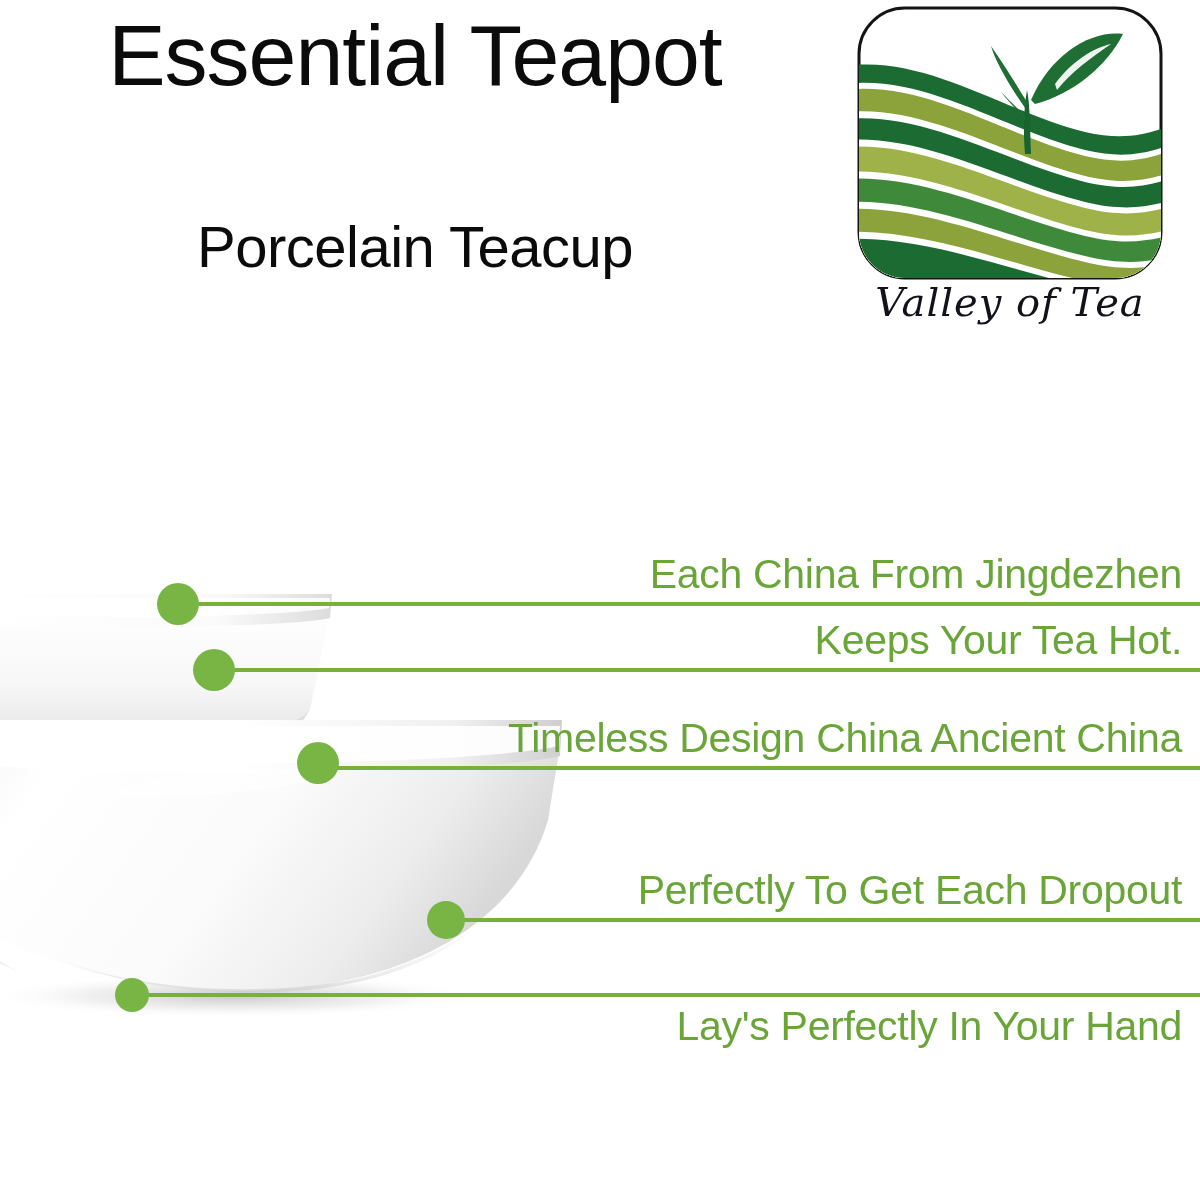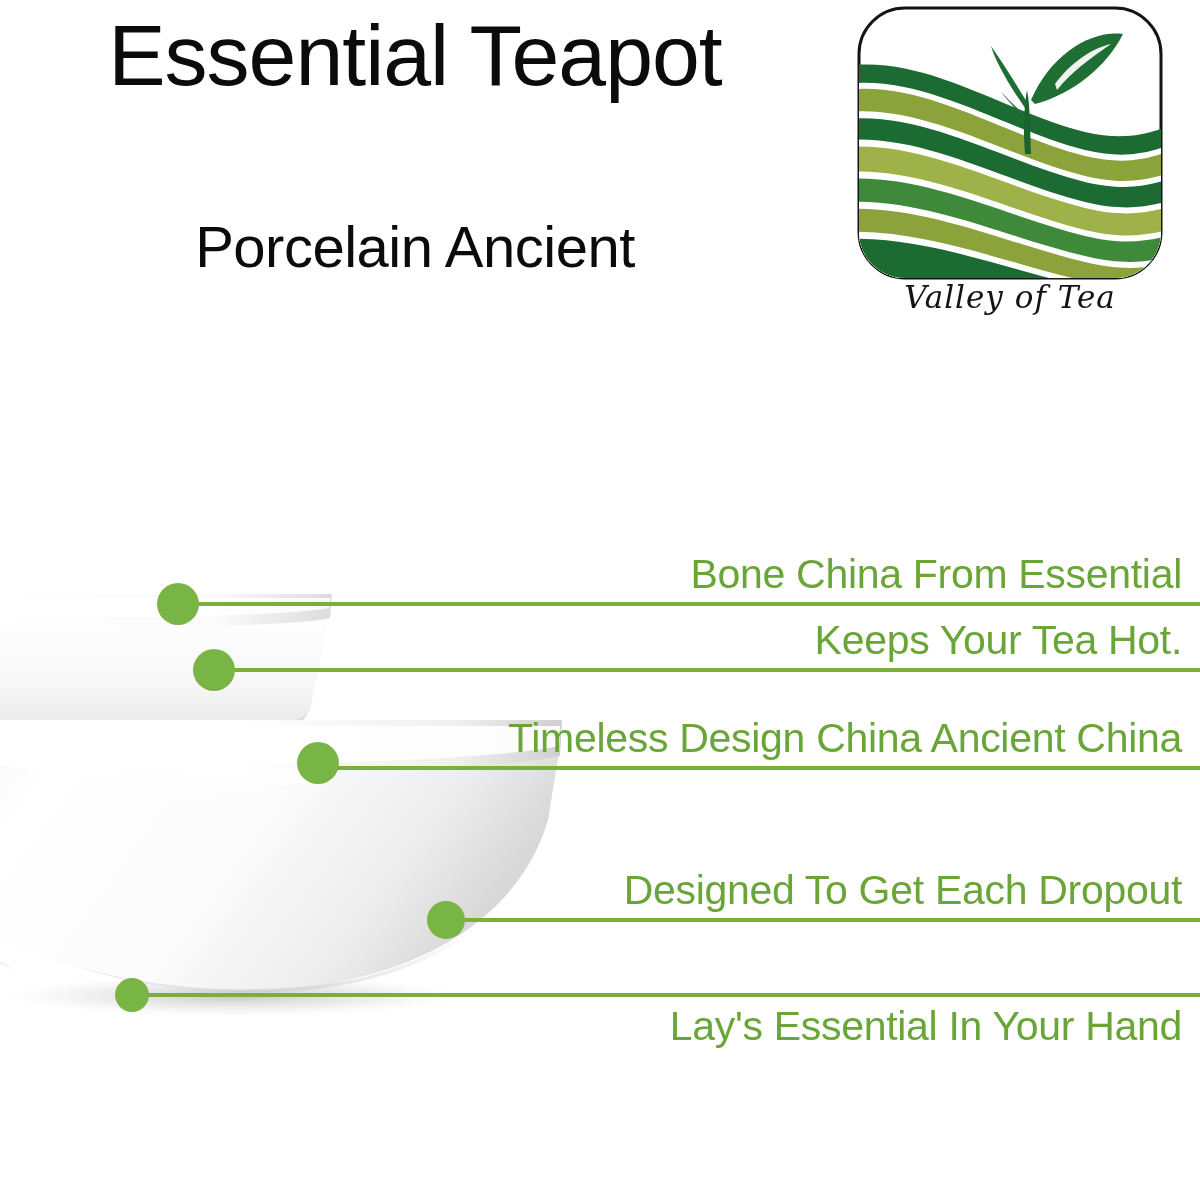--- a/index.html
+++ b/index.html
@@ -64,21 +64,21 @@
     width: 310px;
     height: 278px;
   }
   #logo-wordmark {
     position: absolute;
     left: 0;
     top: 275px;
     width: 310px;
     text-align: center;
     font-family: "DejaVu Serif", serif;
-    font-size: 31px;
+    font-size: 40px;
     font-style: italic;
     color: #12121a;
     letter-spacing: 1px;
   }
 
   
   #product-photo {
     position: absolute;
     left: 0;
     top: 520px;
@@ -118,21 +118,21 @@
 </style>
 </head>
 <body>
 
 <div id="page">
 
   <div id="header-block">
     <div id="title-main">
       <div>Essential Teapot</div>
     </div>
-    <div id="title-sub">Porcelain Ancient</div>
+    <div id="title-sub">Porcelain Teacup</div>
   </div>
 
   <div id="logo-block">
     <svg id="logo-mark" viewBox="0 0 310 278">
       <defs>
         <clipPath id="logoClip">
           <rect x="4" y="4" width="302" height="270" rx="46" ry="46"></rect>
         </clipPath>
       </defs>
       <rect x="4" y="4" width="302" height="270" rx="46" ry="46" fill="#ffffff" stroke="#141414" stroke-width="3"></rect>
@@ -221,42 +221,42 @@
 
       <path d="M120,270 C170,250 260,244 340,252 C300,268 200,280 120,276 Z" fill="#ffffff" opacity="0.6"></path>
     </g>
   </svg>
 
   <div id="callouts">
 
     <div class="callout" style="top:604px">
       <div class="callout-line" style="left:178px; width:1022px;"></div>
       <div class="callout-dot" style="left:157px; top:-21px; width:42px; height:42px;"></div>
-      <div class="callout-text above">Bone China From Essential</div>
+      <div class="callout-text above">Each China From Jingdezhen</div>
     </div>
 
     <div class="callout" style="top:670px">
       <div class="callout-line" style="left:214px; width:986px;"></div>
       <div class="callout-dot" style="left:193px; top:-21px; width:42px; height:42px;"></div>
       <div class="callout-text above">Keeps Your Tea Hot.</div>
     </div>
 
     <div class="callout" style="top:768px">
       <div class="callout-line" style="left:318px; width:882px;"></div>
       <div class="callout-dot" style="left:297px; top:-26px; width:42px; height:42px;"></div>
       <div class="callout-text above">Timeless Design China Ancient China</div>
     </div>
 
     <div class="callout" style="top:920px">
       <div class="callout-line" style="left:446px; width:754px;"></div>
       <div class="callout-dot" style="left:427px; top:-19px; width:38px; height:38px;"></div>
-      <div class="callout-text above">Designed To Get Each Dropout</div>
+      <div class="callout-text above">Perfectly To Get Each Dropout</div>
     </div>
 
     <div class="callout" style="top:995px">
       <div class="callout-line" style="left:132px; width:1068px;"></div>
       <div class="callout-dot" style="left:115px; top:-17px; width:34px; height:34px;"></div>
-      <div class="callout-text below">Lay's Essential In Your Hand</div>
+      <div class="callout-text below">Lay's Perfectly In Your Hand</div>
     </div>
 
   </div>
 
 </div>
 
 </body></html>

